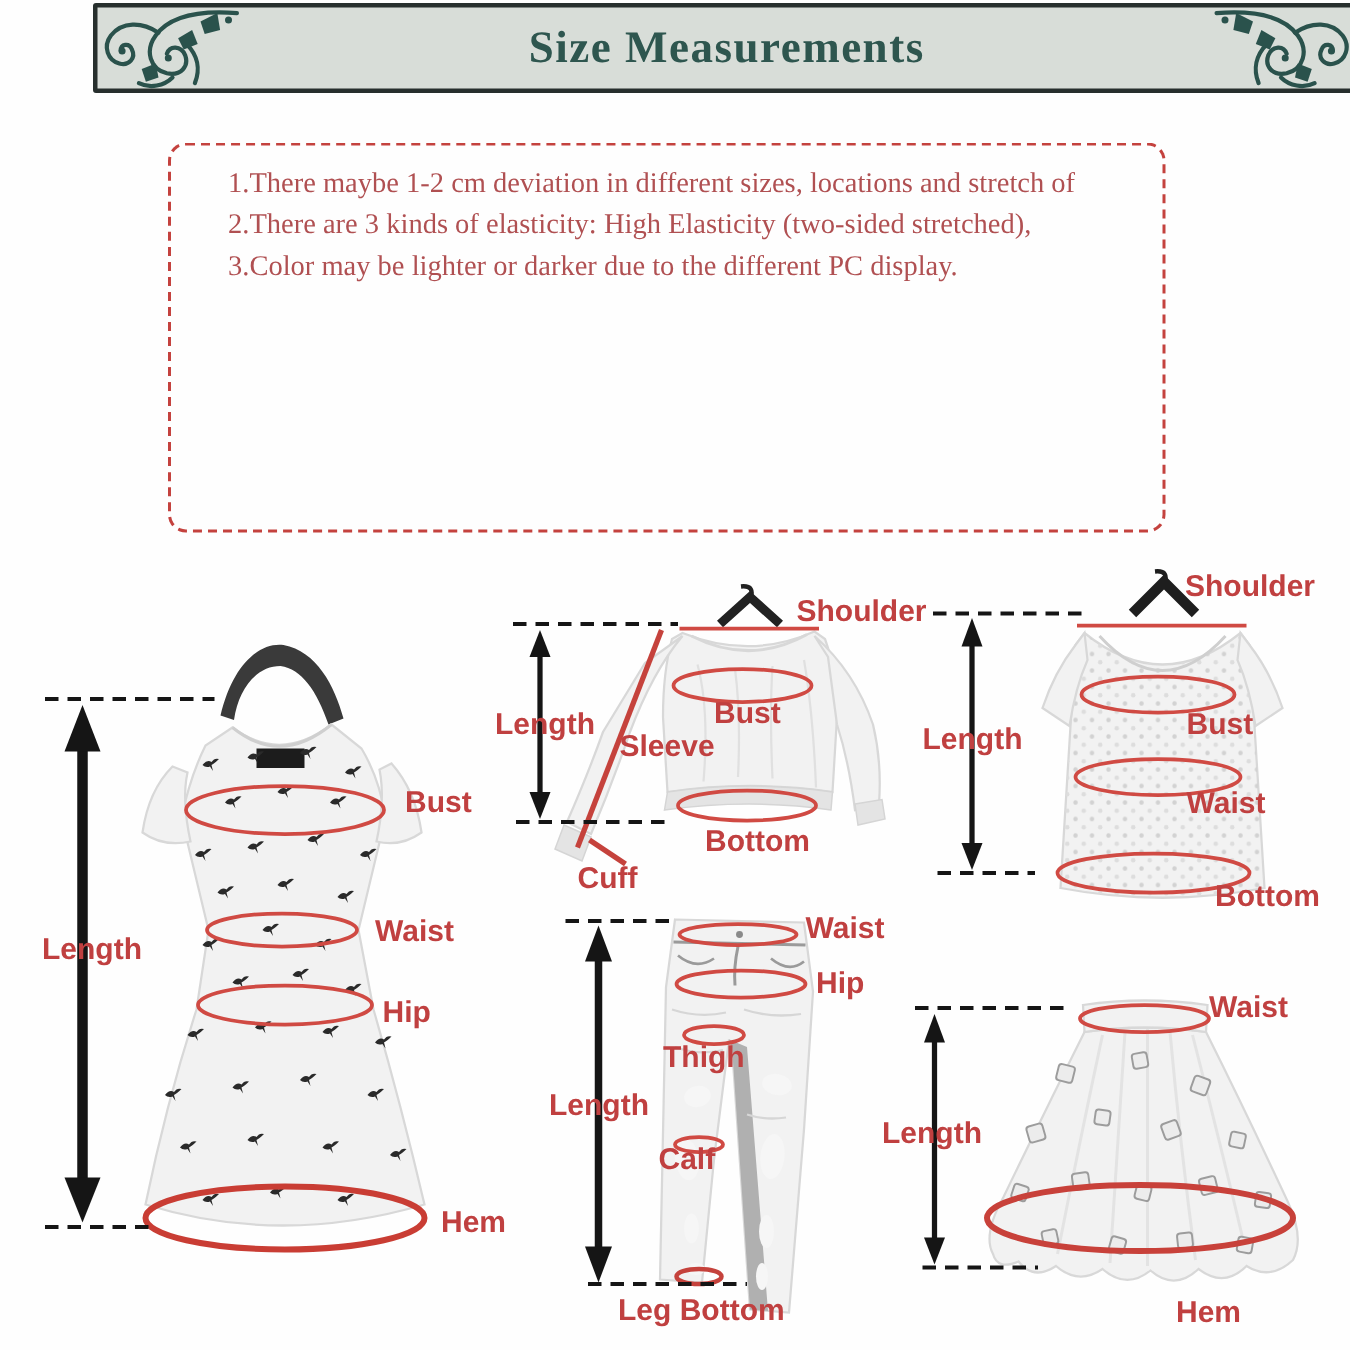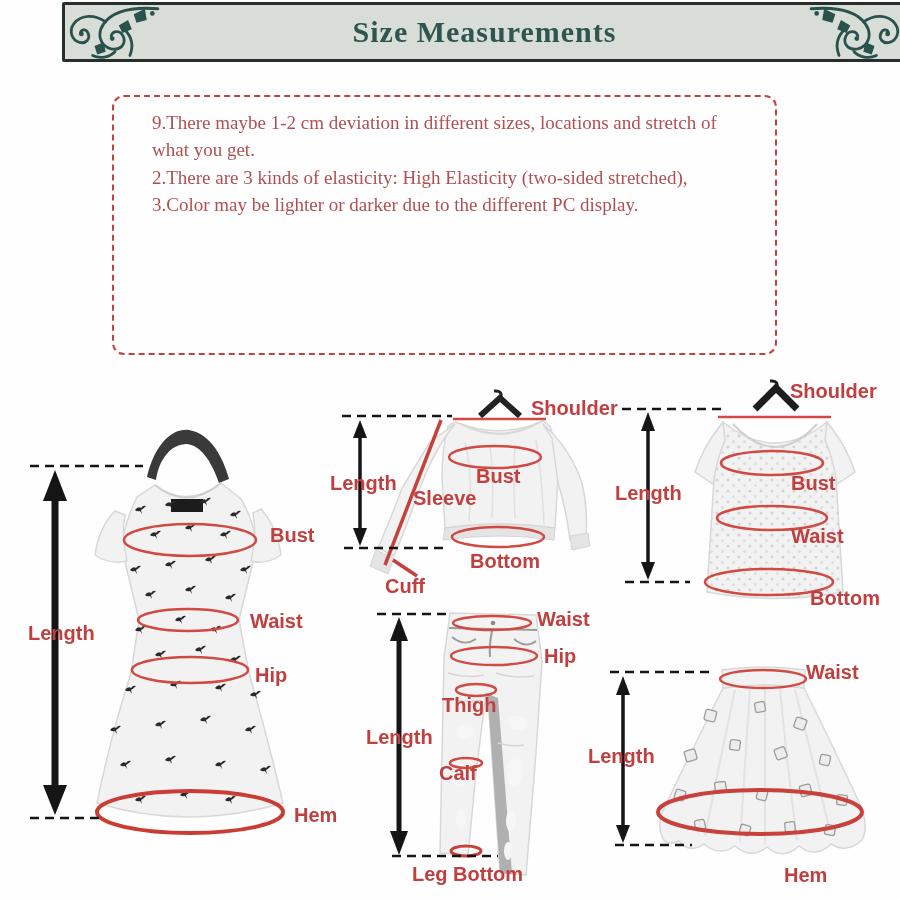--- a/index.html
+++ b/index.html
@@ -70,22 +70,21 @@
         <path d="M54 22 L64 16 L68 26 L58 30 Z"></path>
         <path d="M28 44 L38 40 L40 50 L31 53 Z"></path>
         <circle cx="90" cy="9" r="2.5"></circle>
           <circle cx="47" cy="36" r="2.5"></circle>
           <circle cx="14" cy="31" r="2.5"></circle>
       </g>
     </svg>
   </div>
 
   <div class="note-box">
-    <div class="note-line">9.There maybe 1-2 cm deviation in different sizes, locations and stretch of</div>
-    <div class="note-line">what you get.</div>
+    <div class="note-line">1.There maybe 1-2 cm deviation in different sizes, locations and stretch of</div>
     <div class="note-line">2.There are 3 kinds of elasticity: High Elasticity (two-sided stretched),</div>
     <div class="note-line">3.Color may be lighter or darker due to the different PC display.</div>
   </div>
 
   <svg class="garment g-dress" width="330" height="465" viewBox="0 0 330 465">
     <defs>
       <g id="bird">
         <path d="M0 5 Q3 1 6 3 Q8 0 11 1 Q8 4 6 5 L7 9 L5 6 Q2 7 0 5 Z" fill="#2a2a2a"></path>
       </g>
     </defs>

